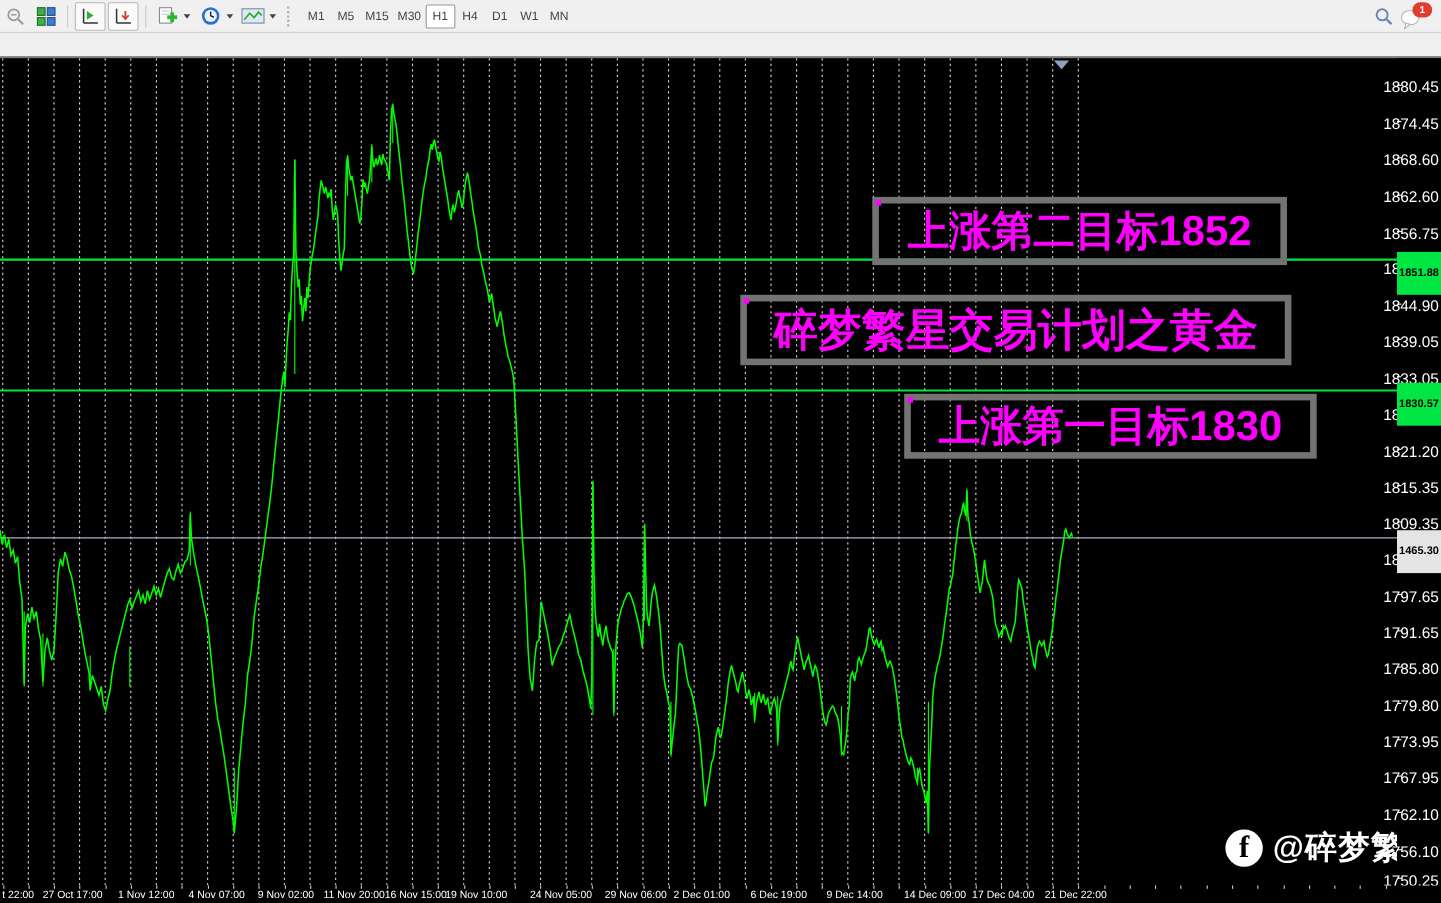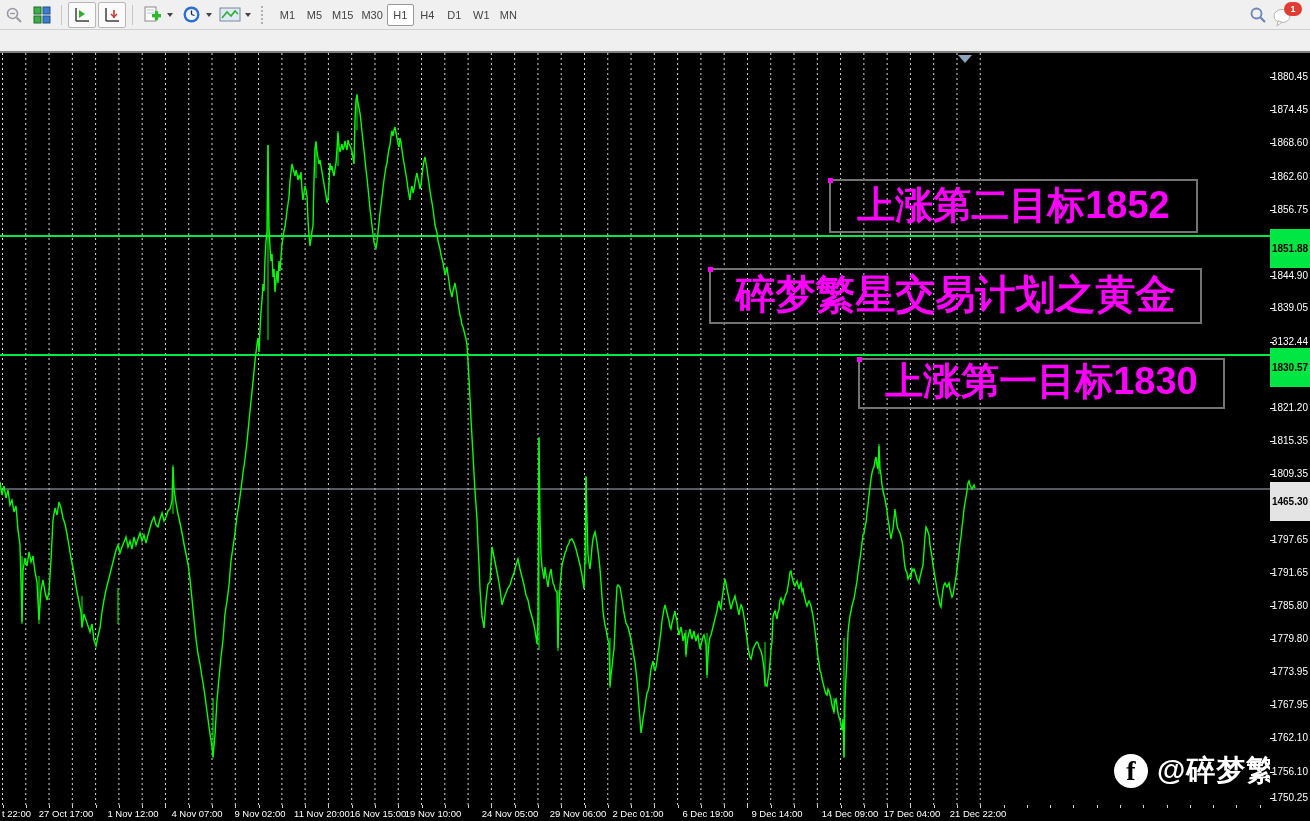--- a/index.html
+++ b/index.html
@@ -23,27 +23,27 @@
     align-items:center;justify-content:center;padding:0 2px;}
   
   .subbar{position:absolute;left:0;top:30px;width:1310px;height:23px;background:#f0f0f0;}
   .chart-topline{position:absolute;left:0;top:51px;width:1310px;height:2px;background:#7e7e7e;}
   
   .chart-wrap{position:absolute;left:0;top:53px;width:1310px;height:768px;background:#000;}
   #plot{position:absolute;left:0;top:0;}
   .scroll-marker{position:absolute;top:2px;width:0;height:0;border-left:7px solid transparent;
     border-right:7px solid transparent;border-top:8px solid #8ea3bb;}
   
-  .annot{position:absolute;border:2px solid #737373;color:#ff00ff;display:flex;
-    align-items:flex-end;justify-content:center;white-space:nowrap;
-    font-family:"Liberation Sans",sans-serif;font-weight:bold;overflow:visible;margin-left:36px;}
+  .annot{position:absolute;border:6px solid #737373;color:#ff00ff;display:flex;
+    align-items:center;justify-content:center;white-space:nowrap;
+    font-family:"Liberation Sans",sans-serif;font-weight:bold;overflow:visible;}
   .annot .handle{position:absolute;left:-3px;top:-3px;width:5px;height:5px;background:#ff00ff;}
   
   .price-axis{position:absolute;right:0;top:0;width:40px;height:752px;background:#000;}
-  .pl{position:absolute;right:2px;color:#fff;font-size:10px;white-space:nowrap;}
+  .pl{position:absolute;right:2px;color:#fff;font-size:14px;white-space:nowrap;}
   .pl-tick{position:absolute;left:0;width:4px;height:1px;background:#fff;}
   .badge{position:absolute;right:0;width:40px;font-size:10px;color:#000;text-align:center;
     padding:14px 0;font-weight:bold;}
   .badge.green{background:#00e642;}
   .badge.gray{background:#e4e4e4;}
   
   .time-axis{position:absolute;left:0;top:752px;width:1310px;height:16px;background:#000;}
   .tl{position:absolute;top:3px;color:#fff;font-size:9.5px;white-space:nowrap;transform:translateX(-50%);}
   .tl.first{transform:none;}
   .t-tick{position:absolute;top:0;width:1px;height:3px;background:#cfcfcf;}
@@ -248,21 +248,21 @@
       <div class="pl" style="top: 118px;">1862.60</div>
       <div class="pl-tick" style="top: 157px;"></div>
       <div class="pl" style="top: 151px;">1856.75</div>
       <div class="pl-tick" style="top: 189px;"></div>
       <div class="pl" style="top: 183px;">1850.90</div>
       <div class="pl-tick" style="top: 223px;"></div>
       <div class="pl" style="top: 217px;">1844.90</div>
       <div class="pl-tick" style="top: 255px;"></div>
       <div class="pl" style="top: 249px;">1839.05</div>
       <div class="pl-tick" style="top: 289px;"></div>
-      <div class="pl" style="top: 283px;">3132.44</div>
+      <div class="pl" style="top: 283px;">1833.05</div>
       <div class="pl-tick" style="top: 322px;"></div>
       <div class="pl" style="top: 316px;">1827.20</div>
       <div class="pl-tick" style="top: 355px;"></div>
       <div class="pl" style="top: 349px;">1821.20</div>
       <div class="pl-tick" style="top: 388px;"></div>
       <div class="pl" style="top: 382px;">1815.35</div>
       <div class="pl-tick" style="top: 421px;"></div>
       <div class="pl" style="top: 415px;">1809.35</div>
       <div class="pl-tick" style="top: 454px;"></div>
       <div class="pl" style="top: 448px;">1803.50</div>

